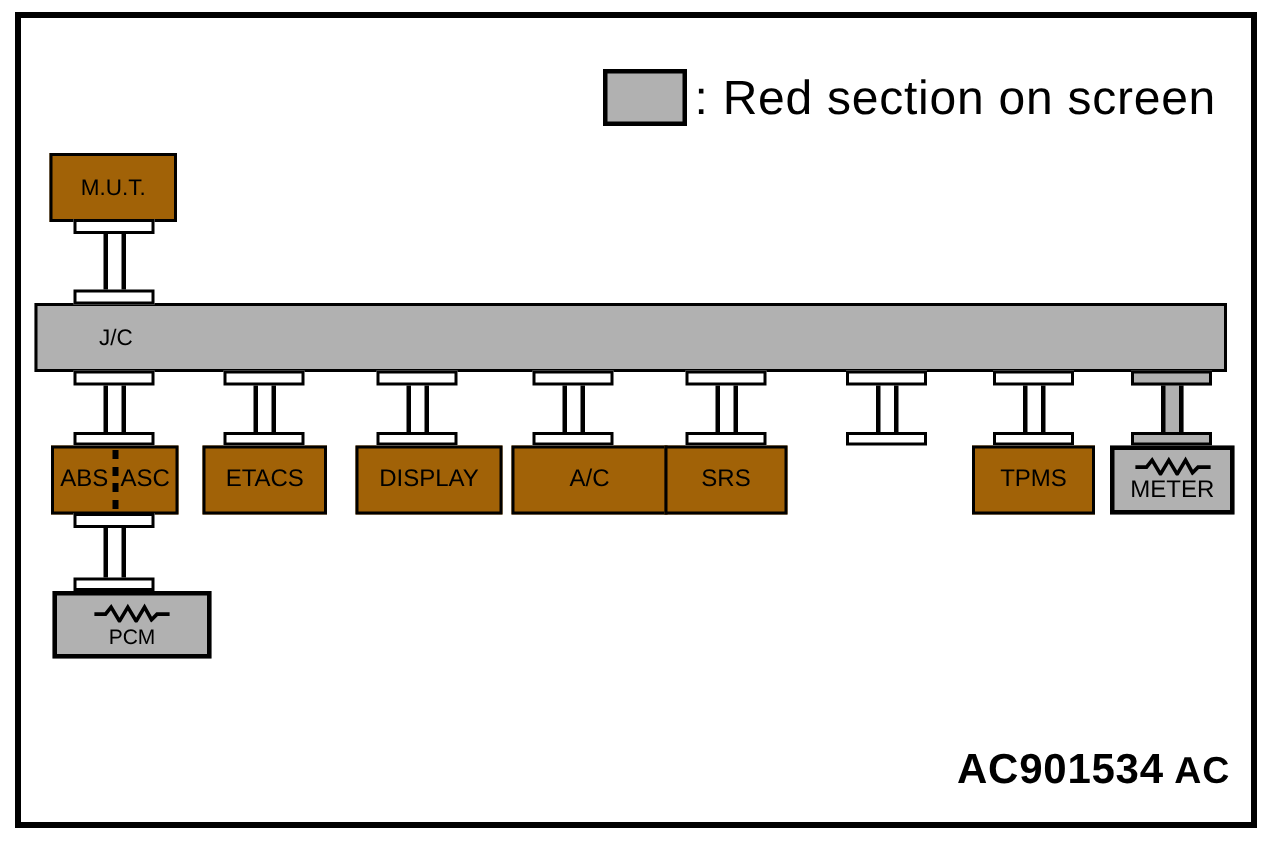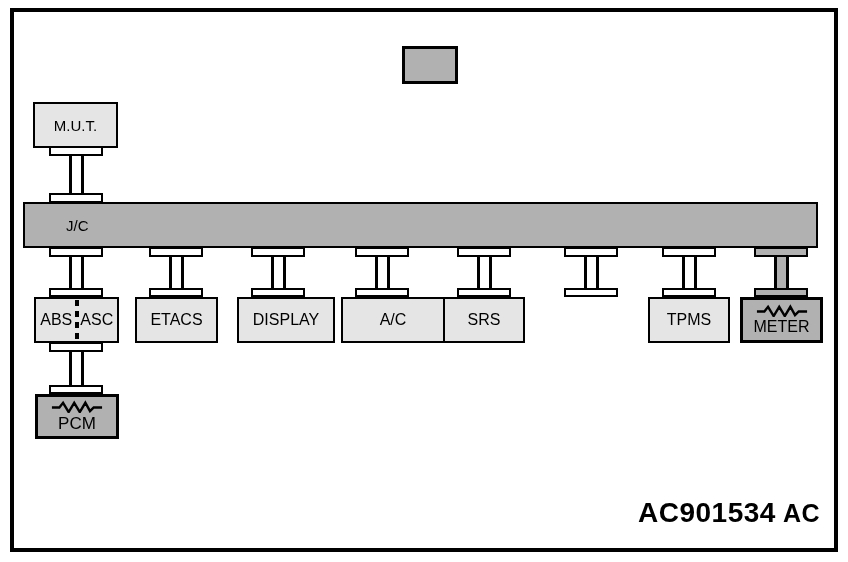--- a/index.html
+++ b/index.html
@@ -8,21 +8,21 @@
   .frame { position:absolute; left:10px; top:8px; width:828px; height:544px;
            border:4px solid #000; box-sizing:border-box; background:#fff; }
 
   
   .legend-swatch { position:absolute; left:402px; top:46px; width:56px; height:38px;
                    background:#b1b1b1; border:3px solid #000; box-sizing:border-box; }
   .legend-text { position:absolute; left:463px; top:46px; height:38px; display:flex;
                  align-items:center; font-size:32px; letter-spacing:0.5px; white-space:nowrap; }
 
   
-  .box { position:absolute; height:46px; background:#e5e5e5; border:2px solid #000;
+  .box { position:absolute; height:46px; background:#a16207; border:2px solid #000;
          box-sizing:border-box; display:flex; align-items:center; justify-content:center;
          font-size:16px; }
   .box.gray { background:#b1b1b1; border-width:3px; }
   .box.col { flex-direction:column; justify-content:center; gap:1px;text-align:right; }
 
   
   .bus { position:absolute; left:23px; top:202px; width:795px; height:46px;
          background:#b1b1b1; border:2px solid #000; box-sizing:border-box;
          display:flex; align-items:center; font-size:15px; padding-left:41px; }
 
@@ -46,20 +46,21 @@
   .figure-code .num { font-size:28px; letter-spacing:0.5px; }
   .figure-code .suf { font-size:25px; letter-spacing:0.5px; }
 </style>
 </head>
 <body>
 
 <div class="canvas">
   <div class="frame"></div>
 
   <div class="legend-swatch"></div>
+  <div class="legend-text">: Red section on screen</div>
 
   <div class="box" style="left:33px; top:102px; width:85px; font-size:15px;">
     <span>M.U.T.</span>
   </div>
 
   <div class="stem" style="left:69px; top:152px; height:44px;"></div>
   <div class="tab" style="left:49px; top:146px;"></div>
   <div class="tab" style="left:49px; top:193px; height:10px;"></div>
 
   <div class="bus">
@@ -122,21 +123,21 @@
     <svg class="zig" viewBox="0 0 56 14">
       <path d="M1 8 H9 L13 3 L19 13 L25 3 L31 13 L37 3 L42 12 L46 8 H55" fill="none" stroke="#000" stroke-width="2.6"></path>
     </svg>
     <span>METER</span>
   </div>
 
   <div class="stem" style="left:69px; top:350px; height:38px;"></div>
   <div class="tab" style="left:49px; top:342px;"></div>
   <div class="tab" style="left:49px; top:385px; height:9px;"></div>
 
-  <div class="box gray col" style="left:35px; top:394px; width:84px; height:45px; font-size:17px;">
+  <div class="box gray col" style="left:35px; top:394px; width:106px; height:45px; font-size:14px;">
     <svg class="zig" viewBox="0 0 56 14">
       <path d="M1 8 H9 L13 3 L19 13 L25 3 L31 13 L37 3 L42 12 L46 8 H55" fill="none" stroke="#000" stroke-width="2.6"></path>
     </svg>
     <span>PCM</span>
   </div>
 
   <div class="figure-code">
     <span class="num">AC901534</span>
     <span class="suf">AC</span>
   </div>

